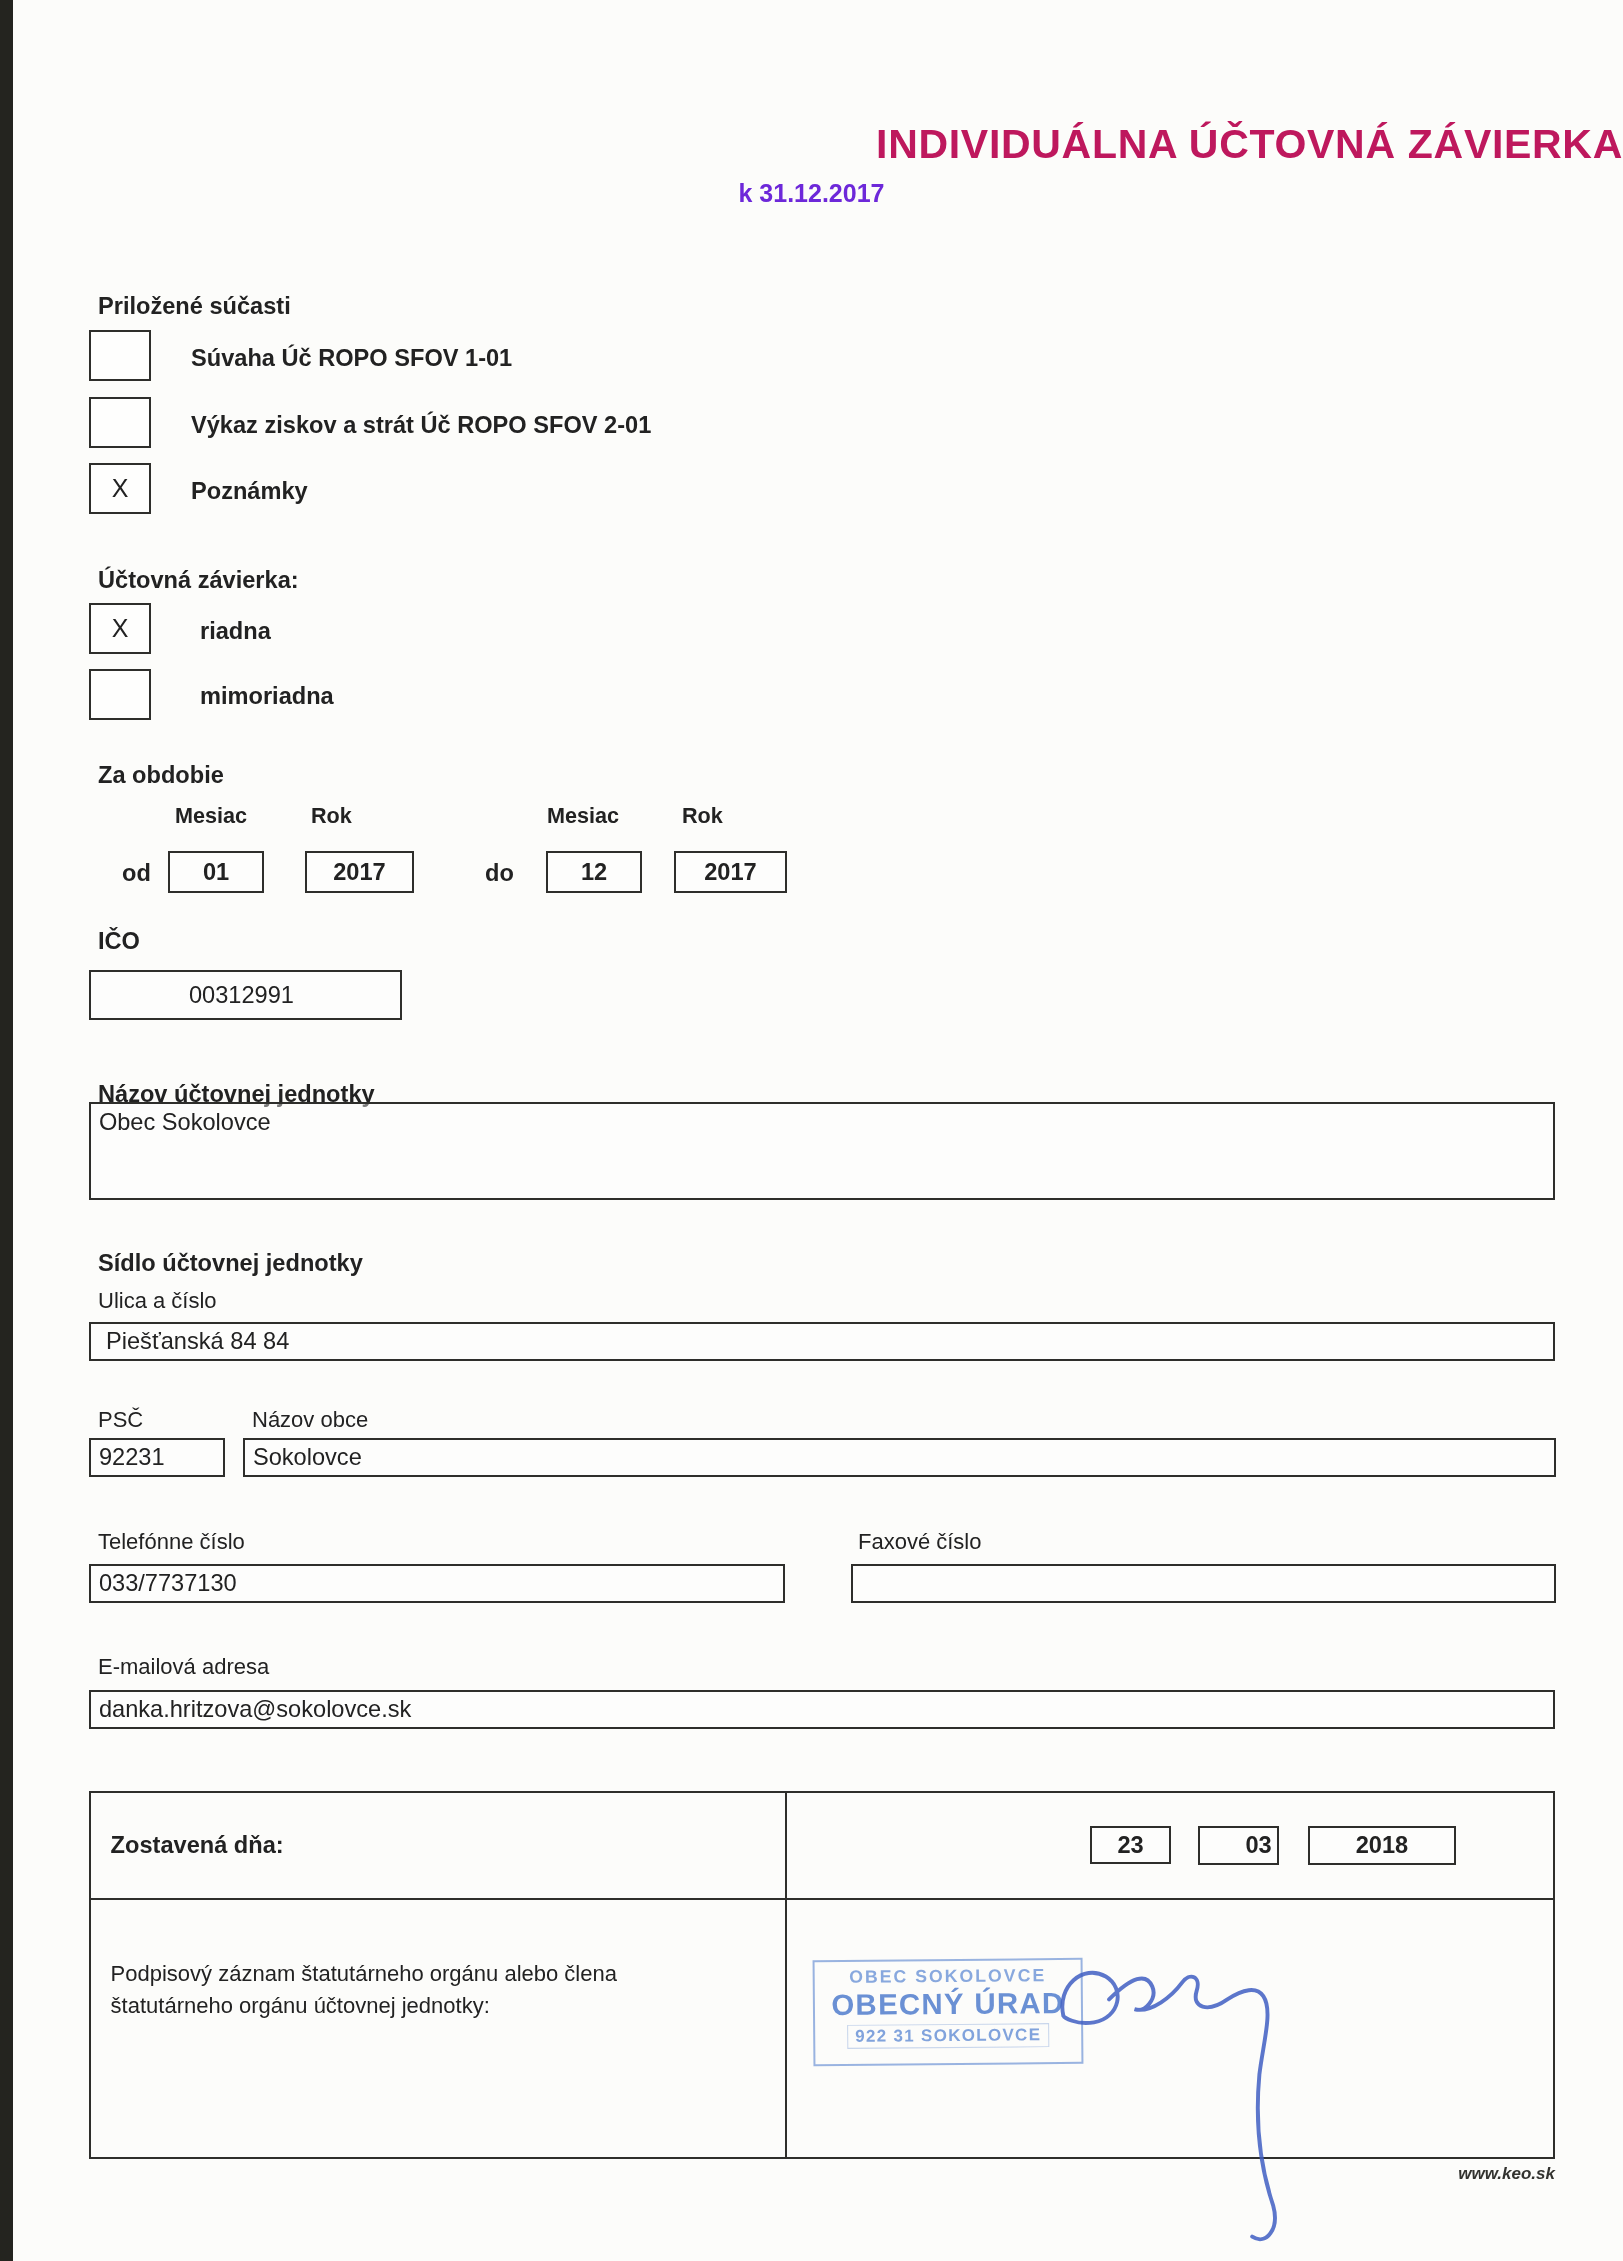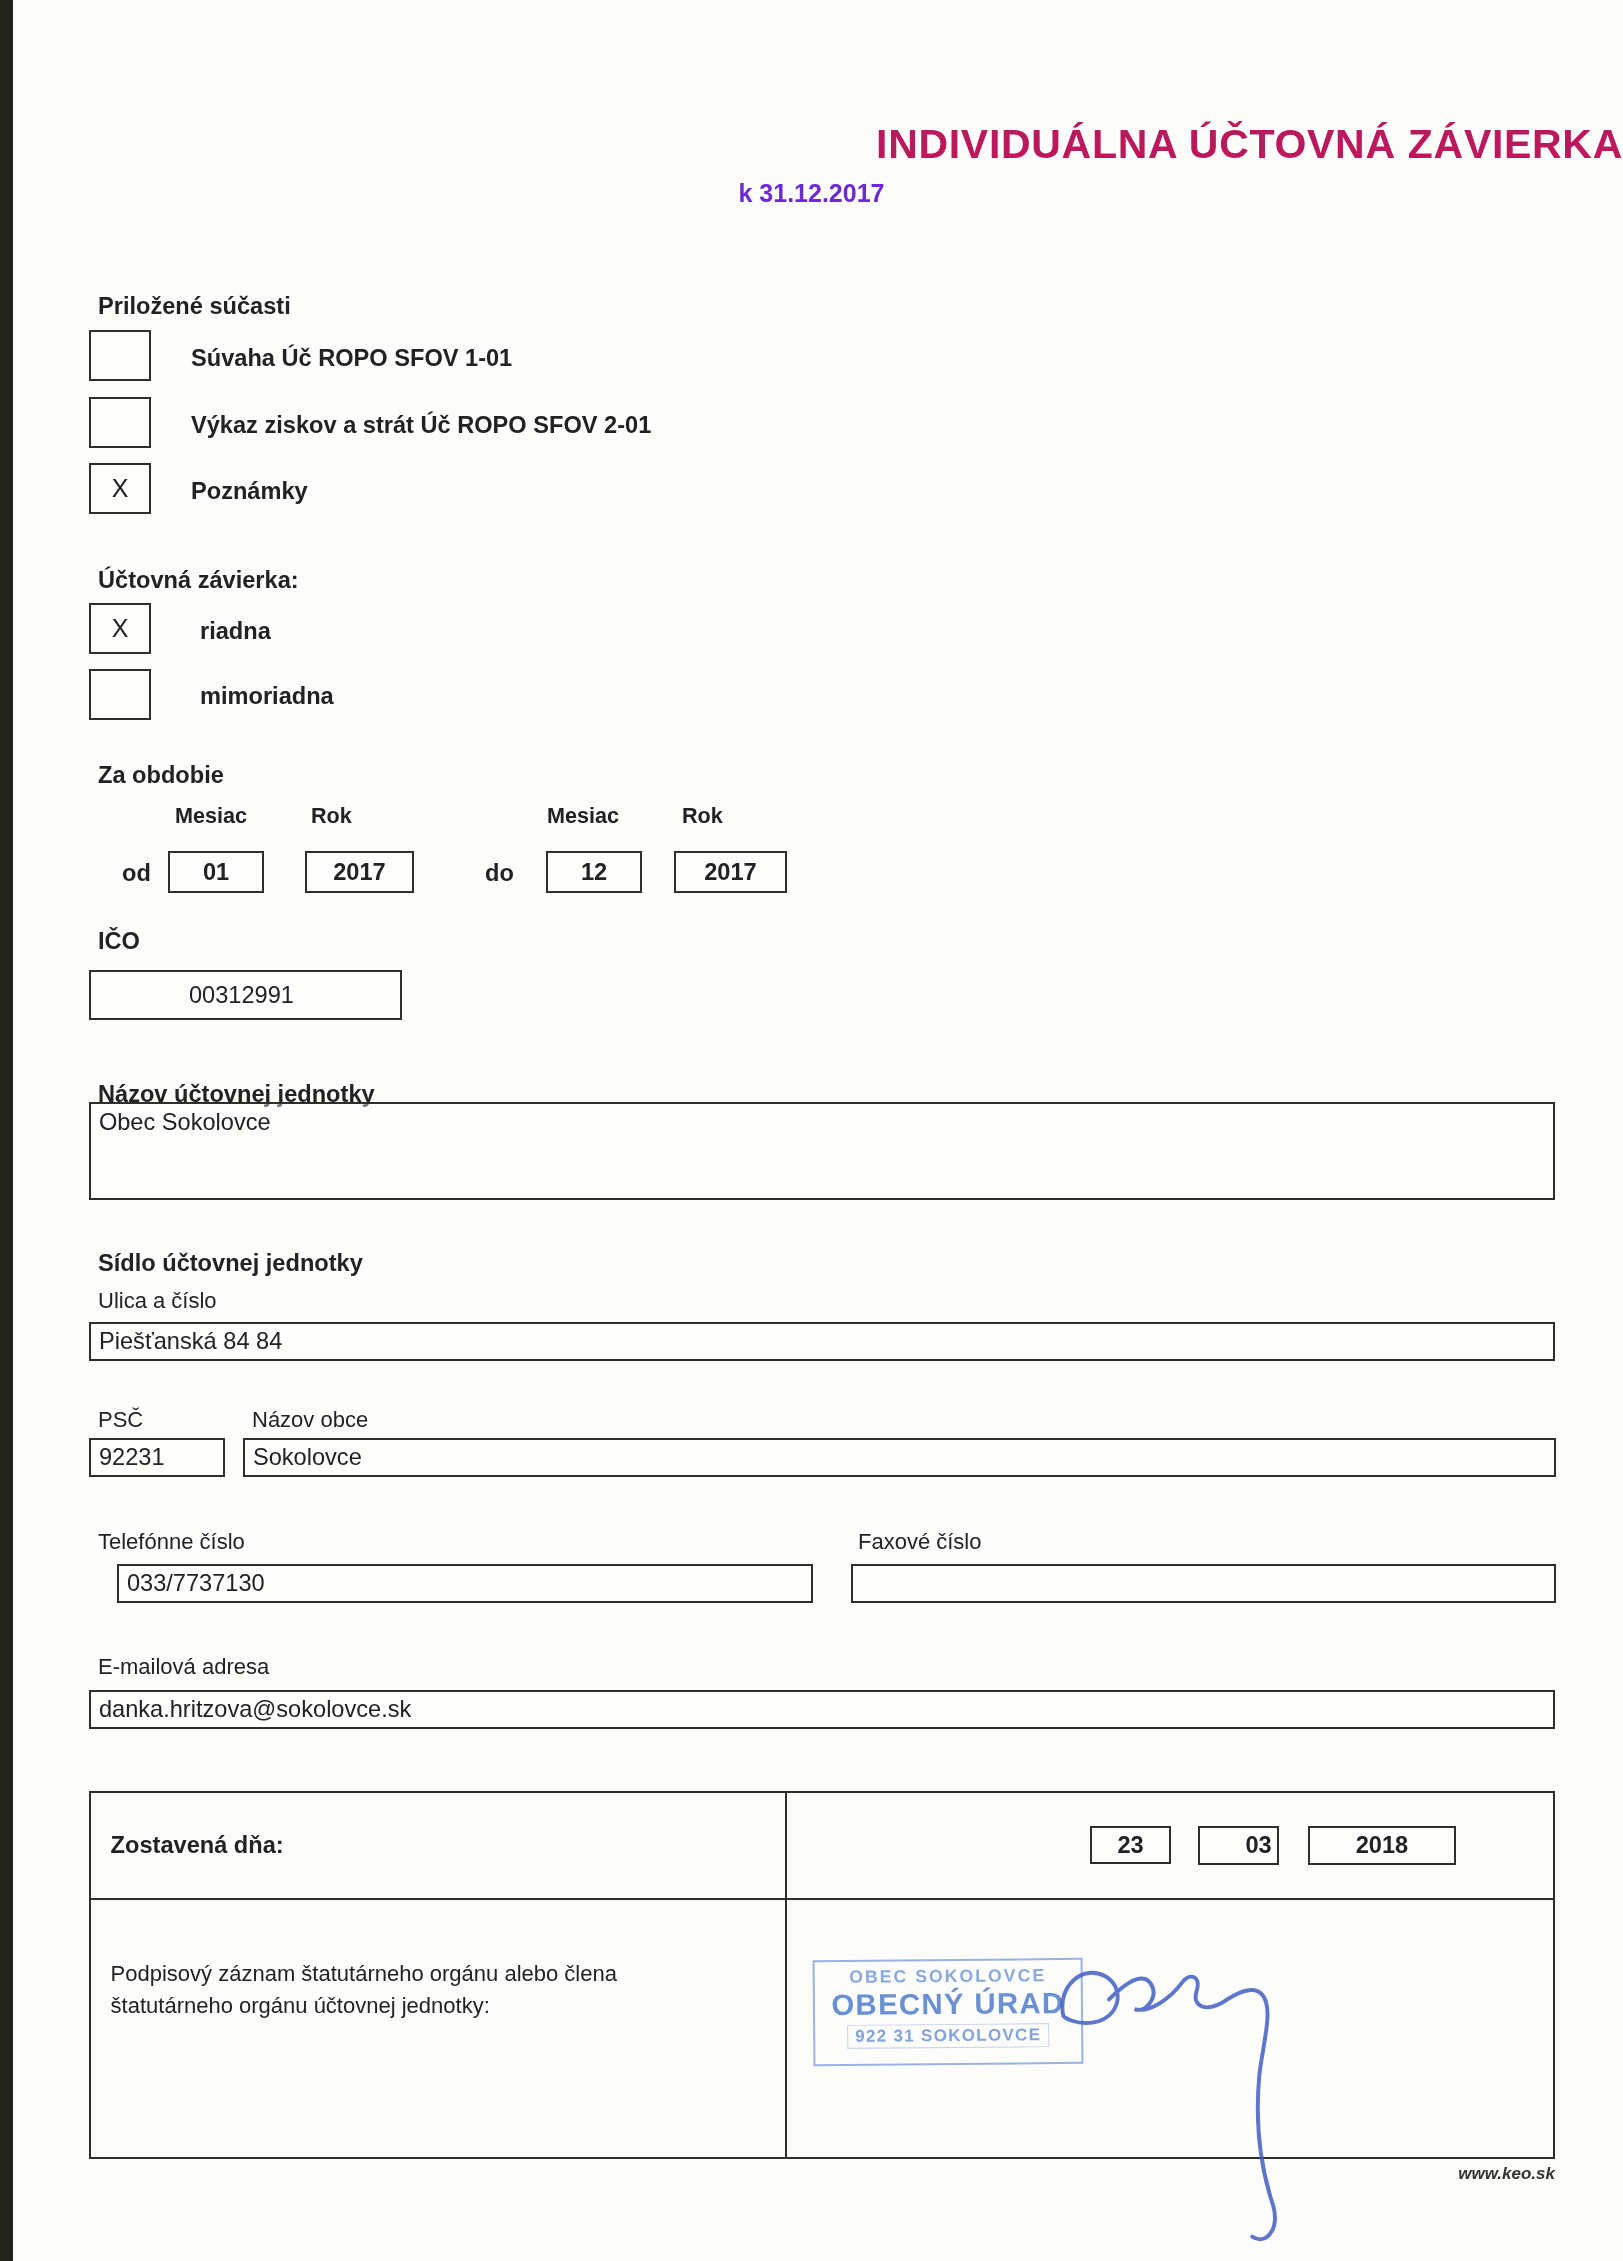--- a/index.html
+++ b/index.html
@@ -119,36 +119,36 @@
     <span>00312991</span>
   </div>
 
   <div class="lbl b" style="left:98px; top:1081px;">Názov účtovnej jednotky</div>
   <div class="field top" style="left:89px; top:1102px; width:1466px; height:98px; padding-left:7.9px;">
     <span>Obec Sokolovce</span>
   </div>
 
   <div class="lbl b" style="left:98px; top:1250px;">Sídlo účtovnej jednotky</div>
   <div class="lbl" style="left:98px; top:1288px;">Ulica a číslo</div>
-  <div class="field" style="left:89px; top:1322px; width:1466px; height:39px; padding-left:8px;">
+  <div class="field" style="left:89px; top:1322px; width:1466px; height:39px; padding-left:15px;">
     <span>Piešťanská 84 84</span>
   </div>
 
   <div class="lbl" style="left:98px; top:1407px;">PSČ</div>
   <div class="lbl" style="left:252px; top:1407px;">Názov obce</div>
   <div class="field" style="left:89px; top:1438px; width:136px; height:39px; padding-left:7.9px;">
     <span>92231</span>
   </div>
   <div class="field" style="left:243px; top:1438px; width:1313px; height:39px; padding-left:7.9px;">
     <span>Sokolovce</span>
   </div>
 
   <div class="lbl" style="left:98px; top:1529px;">Telefónne číslo</div>
   <div class="lbl" style="left:858px; top:1529px;">Faxové číslo</div>
-  <div class="field" style="left:89px; top:1564px; width:696px; height:39px; padding-left:7.9px;margin-left:28px;">
+  <div class="field" style="left:89px; top:1564px; width:696px; height:39px; padding-left:7.9px;">
     <span>033/7737130</span>
   </div>
   <div class="field" style="left:851px; top:1564px; width:705px; height:39px; padding-left:7.9px;">
     <span></span>
   </div>
 
   <div class="lbl" style="left:98px; top:1654px;">E-mailová adresa</div>
   <div class="field" style="left:89px; top:1690px; width:1466px; height:39px; padding-left:7.9px;">
     <span>danka.hritzova@sokolovce.sk</span>
   </div>

